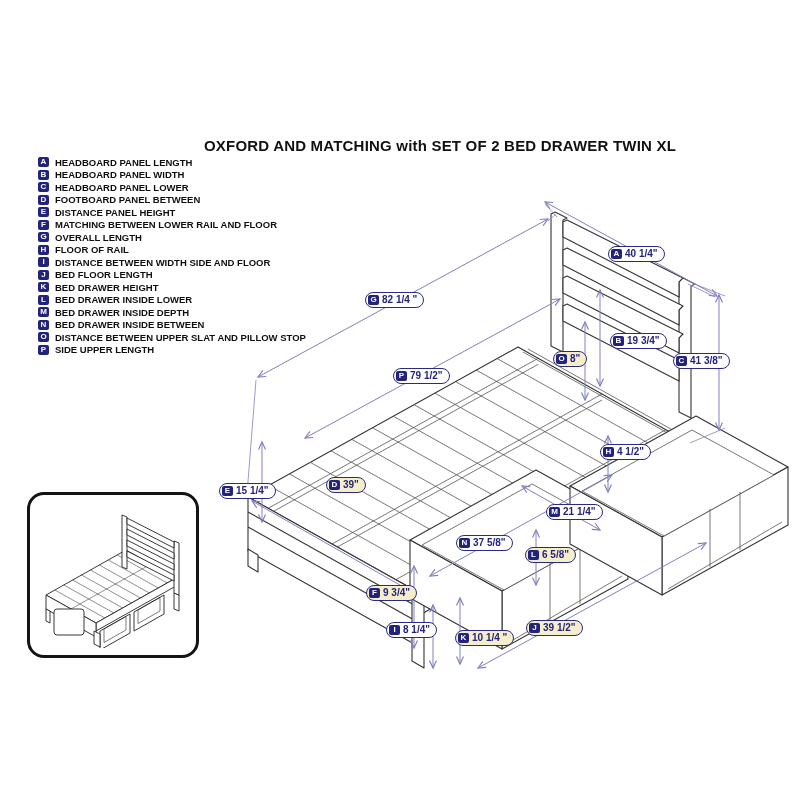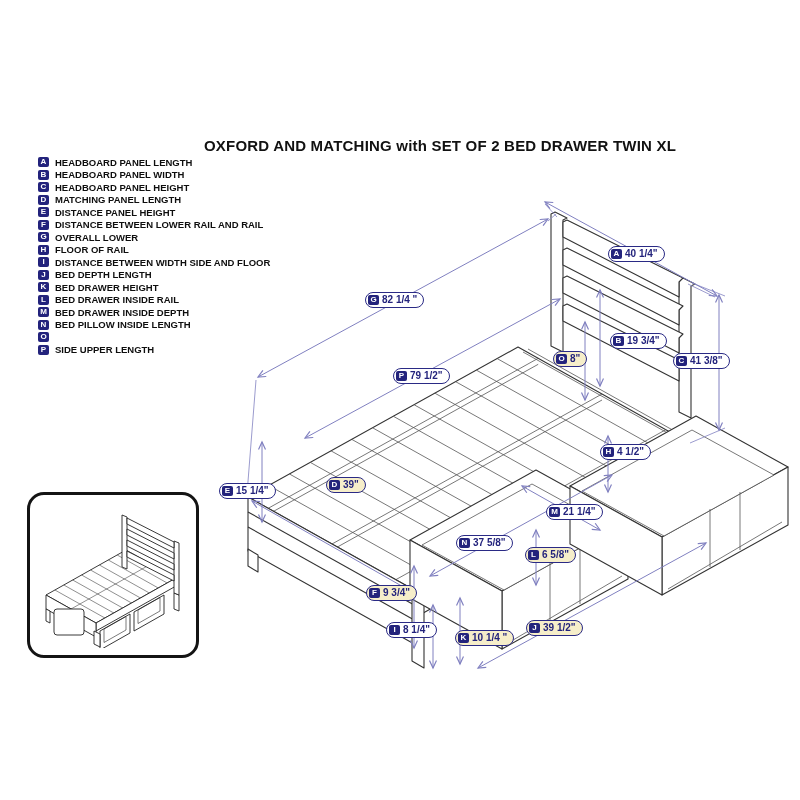--- a/index.html
+++ b/index.html
@@ -46,68 +46,69 @@
   <li>
       <span class="lbadge">A</span>
       <span>HEADBOARD PANEL LENGTH</span>
     </li>
   <li>
       <span class="lbadge">B</span>
       <span>HEADBOARD PANEL WIDTH</span>
     </li>
   <li>
       <span class="lbadge">C</span>
-      <span>HEADBOARD PANEL HEIGHT</span>
+      <span>HEADBOARD PANEL LOWER</span>
     </li>
   <li>
       <span class="lbadge">D</span>
-      <span>MATCHING PANEL LENGTH</span>
+      <span>FOOTBOARD PANEL BETWEEN</span>
     </li>
   <li>
       <span class="lbadge">E</span>
       <span>DISTANCE PANEL HEIGHT</span>
     </li>
   <li>
       <span class="lbadge">F</span>
-      <span>DISTANCE BETWEEN LOWER RAIL AND RAIL</span>
+      <span>MATCHING BETWEEN LOWER RAIL AND FLOOR</span>
     </li>
   <li>
       <span class="lbadge">G</span>
-      <span>OVERALL LOWER</span>
+      <span>OVERALL LENGTH</span>
     </li>
   <li>
       <span class="lbadge">H</span>
       <span>FLOOR OF RAIL</span>
     </li>
   <li>
       <span class="lbadge">I</span>
       <span>DISTANCE BETWEEN WIDTH SIDE AND FLOOR</span>
     </li>
   <li>
       <span class="lbadge">J</span>
-      <span>BED DEPTH LENGTH</span>
+      <span>BED FLOOR LENGTH</span>
     </li>
   <li>
       <span class="lbadge">K</span>
       <span>BED DRAWER HEIGHT</span>
     </li>
   <li>
       <span class="lbadge">L</span>
-      <span>BED DRAWER INSIDE RAIL</span>
+      <span>BED DRAWER INSIDE LOWER</span>
     </li>
   <li>
       <span class="lbadge">M</span>
       <span>BED DRAWER INSIDE DEPTH</span>
     </li>
   <li>
       <span class="lbadge">N</span>
-      <span>BED PILLOW INSIDE LENGTH</span>
+      <span>BED DRAWER INSIDE BETWEEN</span>
     </li>
   <li>
       <span class="lbadge">O</span>
+      <span>DISTANCE BETWEEN UPPER SLAT AND PILLOW STOP</span>
     </li>
   <li>
       <span class="lbadge">P</span>
       <span>SIDE UPPER LENGTH</span>
     </li>
 </ul>
 
 <svg class="art" width="800" height="800" viewBox="0 0 800 800">
   <defs>
     <marker id="ah" markerWidth="12" markerHeight="10" refX="8.5" refY="4" orient="auto-start-reverse">

